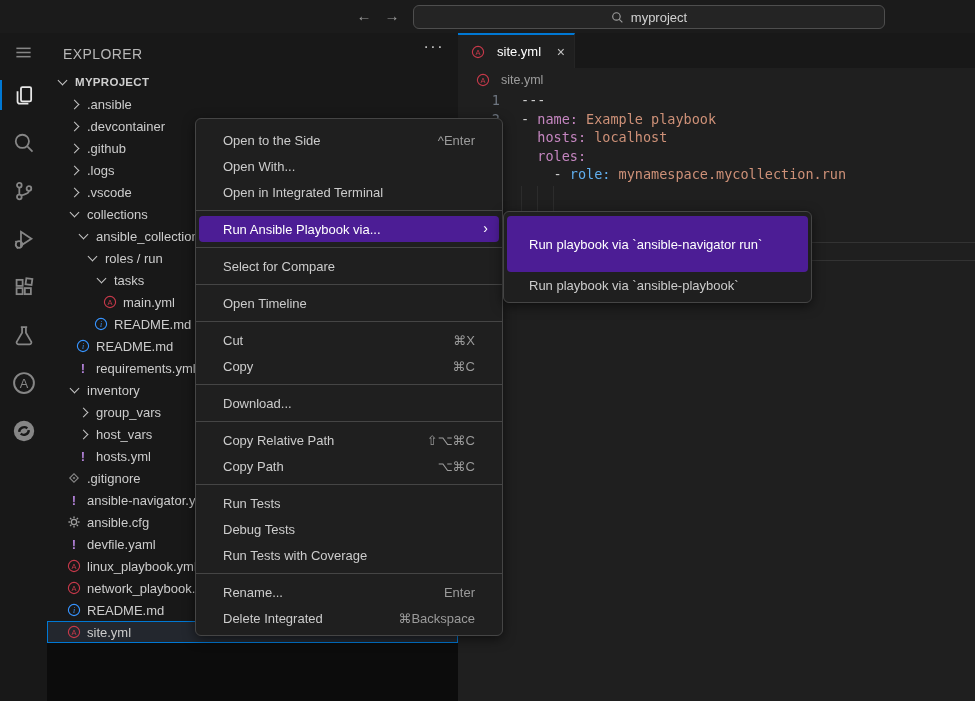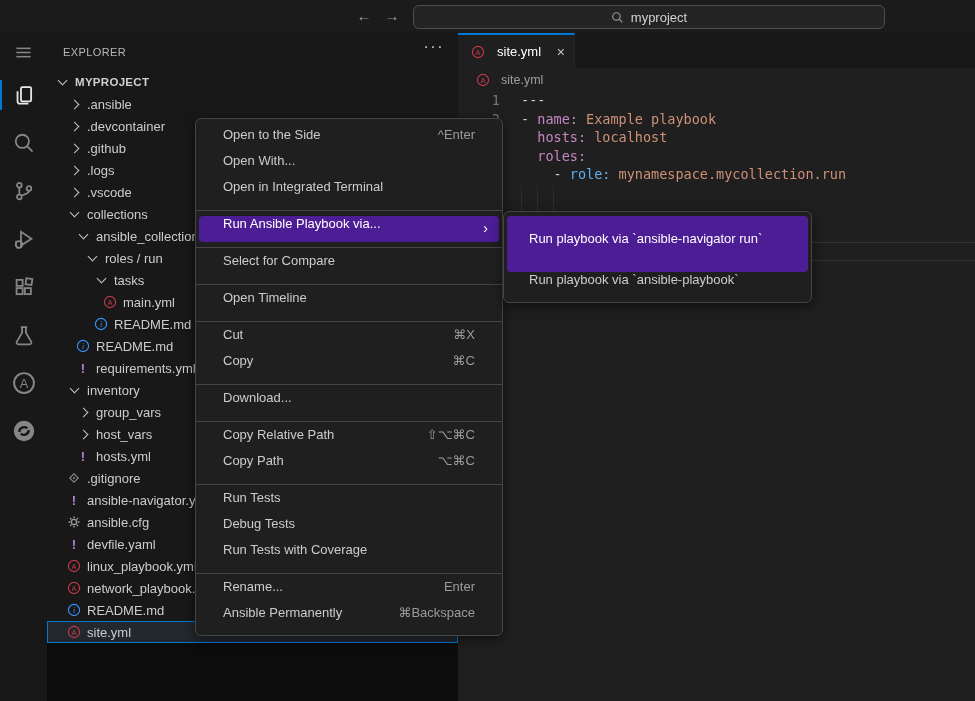--- a/index.html
+++ b/index.html
@@ -13,21 +13,21 @@
        gap:7px;color:#d2d2d2;font-size:13px}
   
   .activitybar{position:absolute;left:0;top:33px;width:47px;bottom:0;background:#181818}
   .ab-item{position:relative;height:48px;display:flex;align-items:center;justify-content:center;color:#868686}
   .ab-item.small{height:38px}
   .ab-item.active{color:#e7e7e7}
   .ab-item.active::before{content:"";position:absolute;left:0;top:9px;bottom:9px;width:2px;background:#0078d4}
   .ab-item svg{display:block}
   
   .sidebar{position:absolute;left:47px;top:33px;width:411px;bottom:0;background:#181818;overflow:hidden}
-  .sidebar-title{position:absolute;left:16px;top:13px;font-size:11px;letter-spacing:.4px;color:#b8b8b8}
+  .sidebar-title{position:absolute;left:16px;top:13px;font-size:14px;letter-spacing:.4px;color:#b8b8b8}
   .sidebar-dots{position:absolute;right:14px;top:5px;color:#cccccc;font-size:16px;letter-spacing:1.5px}
   .tree{position:absolute;left:0;top:38px;right:0}
   .trow{height:22px;display:flex;align-items:center;font-size:13px;color:#cccccc;
         white-space:nowrap;overflow:hidden;box-sizing:border-box}
   .trow.selected{background:#23272e;outline:1px solid #0078d4;outline-offset:-1px}
   .trow .lbl{overflow:hidden;text-overflow:clip}
   .trow.root .lbl{font-weight:700;font-size:11.5px;letter-spacing:.3px;color:#cfcfcf}
   .chev{width:6px;height:6px;border-right:1.5px solid #c5c5c5;border-bottom:1.5px solid #c5c5c5;
         flex:none;margin:0 9px 0 2px}
   .chev.collapsed{transform:rotate(-45deg)}
@@ -53,21 +53,21 @@
   .current-box{position:absolute;left:50px;right:0;top:150.5px;height:19px;box-sizing:border-box;
        border-top:1px solid #333333;border-bottom:1px solid #333333}
   .guide{position:absolute;width:1px;background:#2c2c2c;top:95px;height:74px}
   
   .ctxmenu{position:absolute;left:195px;top:118px;width:308px;box-sizing:border-box;background:#1f1f1f;
        border:1px solid #454545;border-radius:6px;box-shadow:0 3px 12px rgba(0,0,0,.55);
        padding:8px 0 4px;z-index:10}
   .submenu{position:absolute;left:503px;top:211px;width:309px;box-sizing:border-box;background:#1f1f1f;
        border:1px solid #454545;border-radius:6px;box-shadow:0 3px 12px rgba(0,0,0,.55);
        padding:4px 0;z-index:11}
-  .mi{height:26px;display:flex;align-items:flex-start;margin:0 3px;padding:0 24px;border-radius:4px;
+  .mi{height:26px;display:flex;align-items:center;margin:0 3px;padding:0 24px;border-radius:4px;
       font-size:13px;color:#cccccc;position:relative;white-space:nowrap}
   .mi .sc{margin-left:auto;color:#9b9b9b;padding-left:18px}
   .mi.hl{background:#4c1d95;color:#ffffff}
   .mi .sub-arrow{position:absolute;right:11px;top:4px;font-size:14px;color:#cccccc}
   .mi.hl .sub-arrow{color:#ffffff}
   .msep{height:1px;background:#454545;margin:5px 0}
 </style>
 </head>
 <body>
 
@@ -404,21 +404,21 @@
     </div>
     <div class="mi">
       <span>Run Tests with Coverage</span>
     </div>
     <div class="msep"></div>
     <div class="mi">
       <span>Rename...</span>
       <span class="sc">Enter</span>
     </div>
     <div class="mi">
-      <span>Ansible Permanently</span>
+      <span>Delete Integrated</span>
       <span class="sc">⌘Backspace</span>
     </div>
   </div>
 
 <div class="submenu" id="submenu">
     <div class="mi hl" style="padding: 15px 22px;">
       <span>Run playbook via `ansible-navigator run`</span>
     </div>
     <div class="mi" style="padding: 0px 22px;">
       <span>Run playbook via `ansible-playbook`</span>

